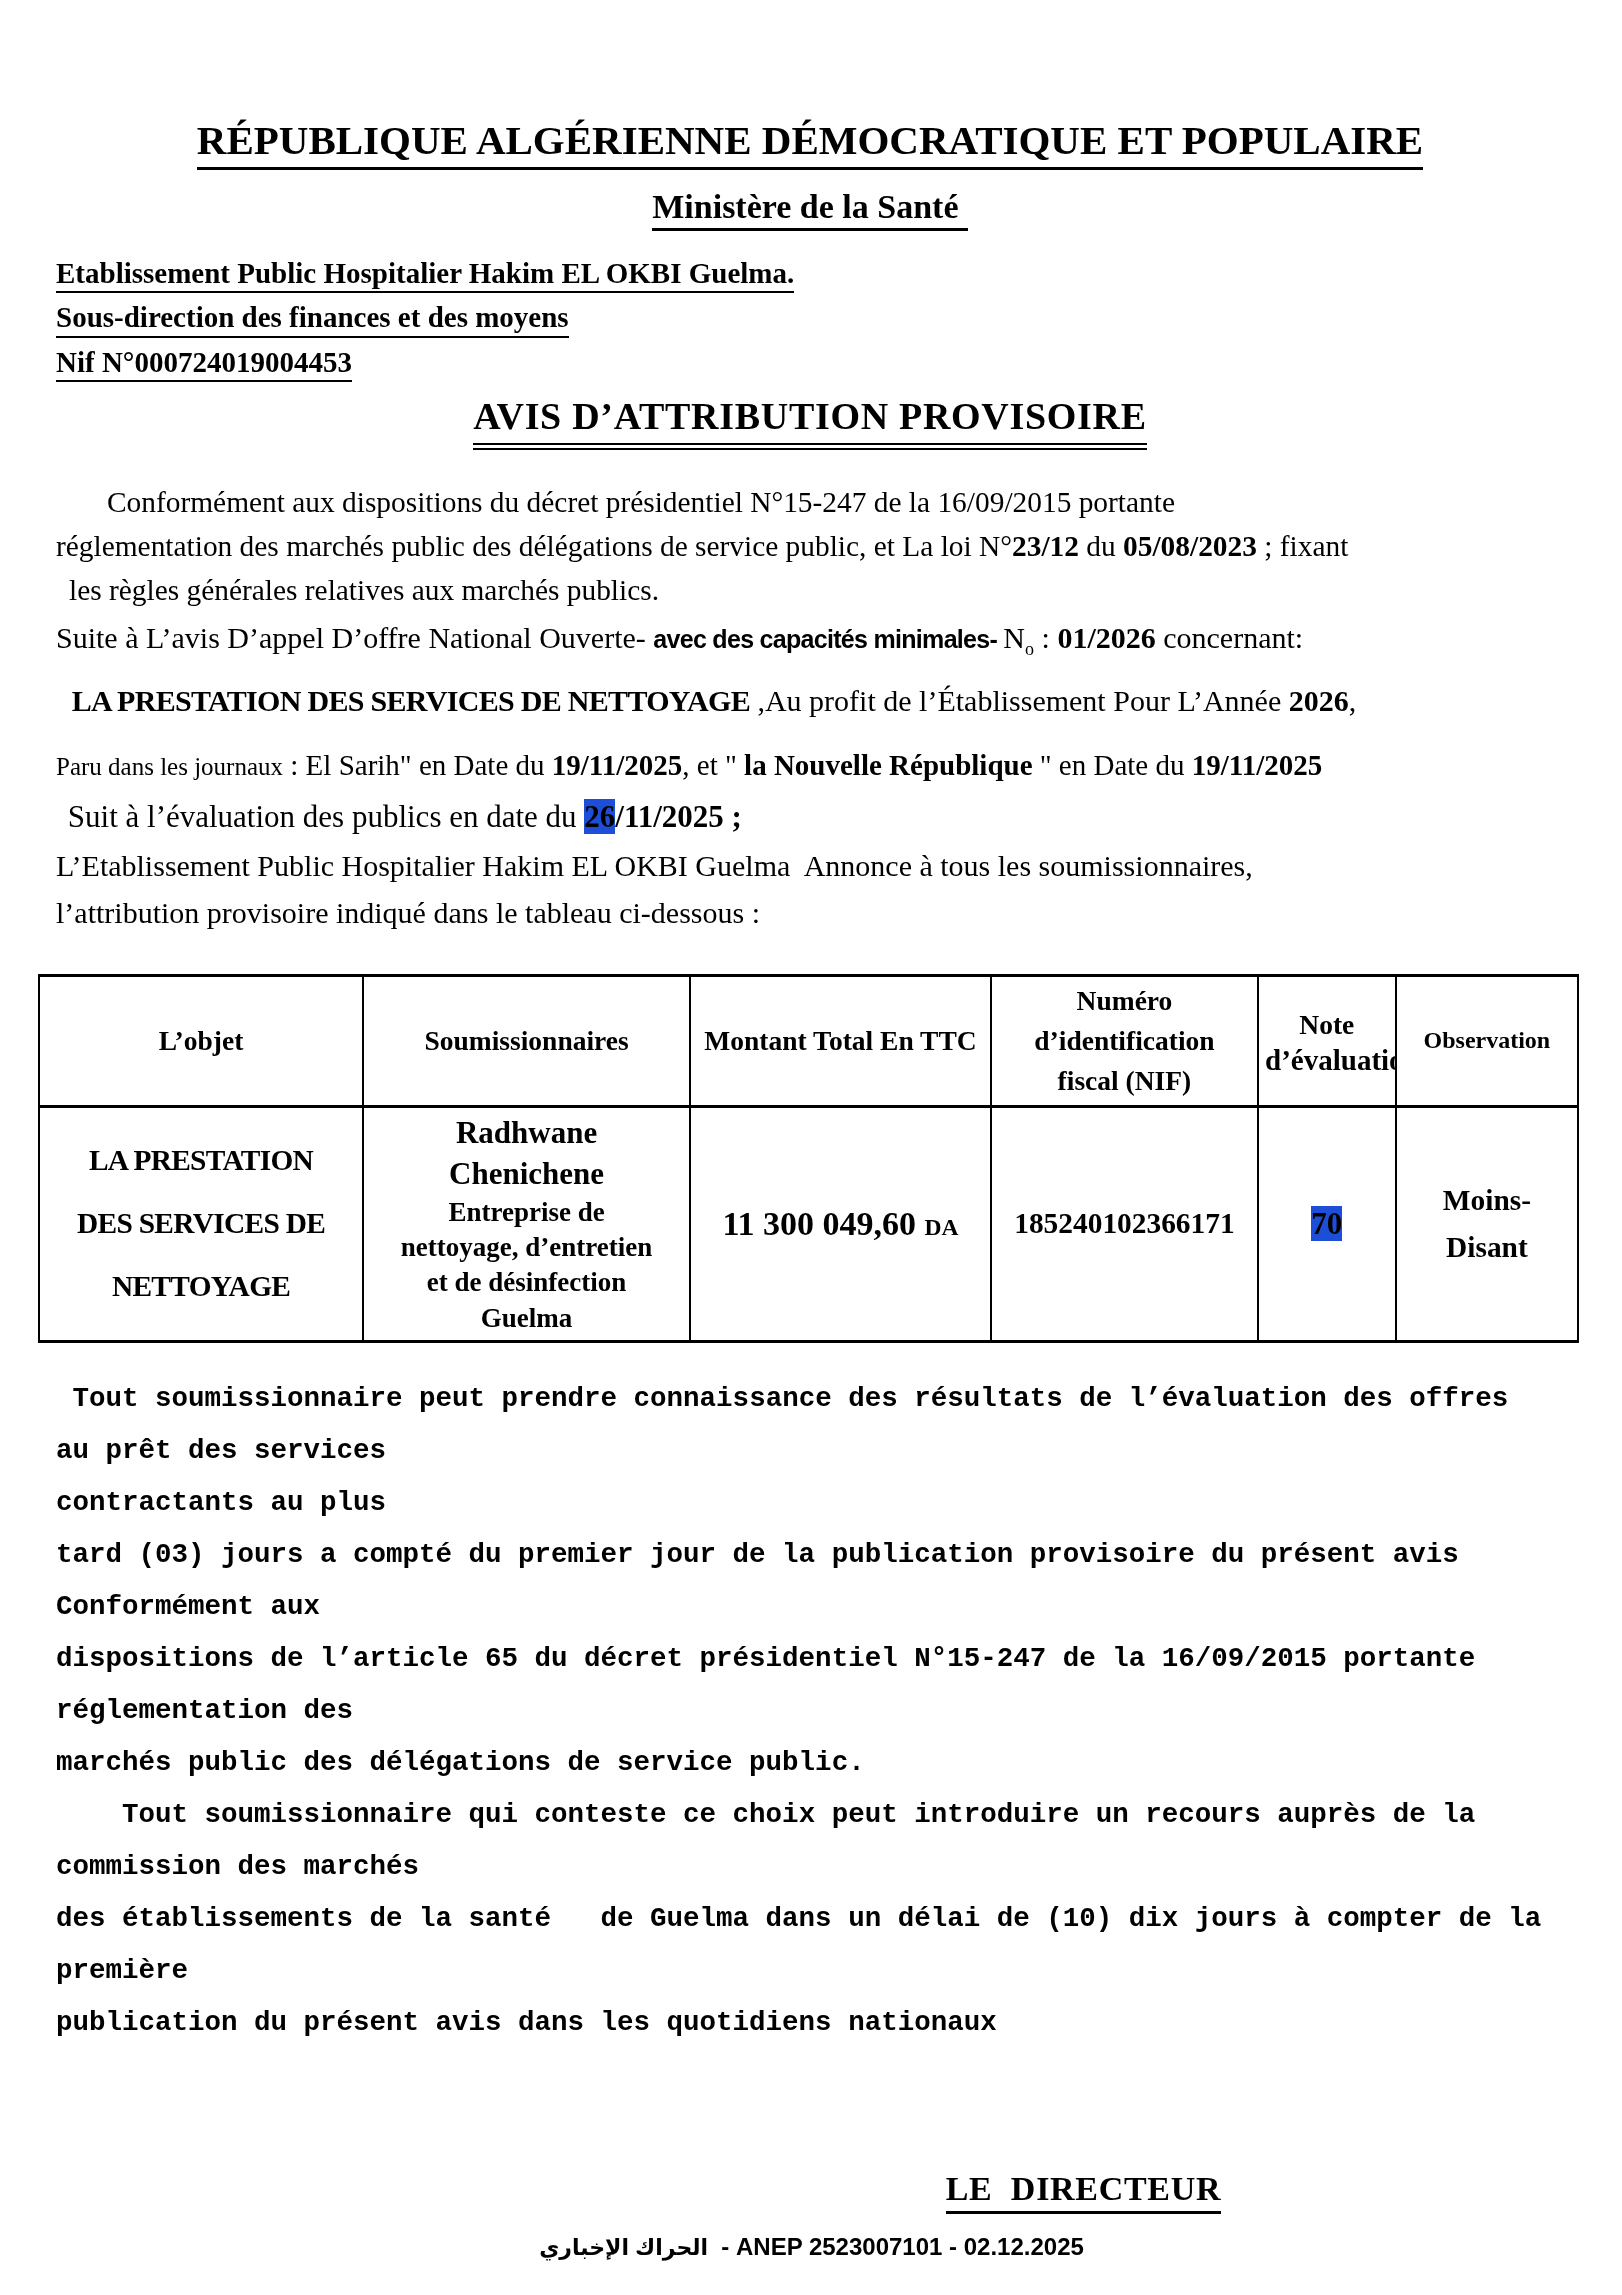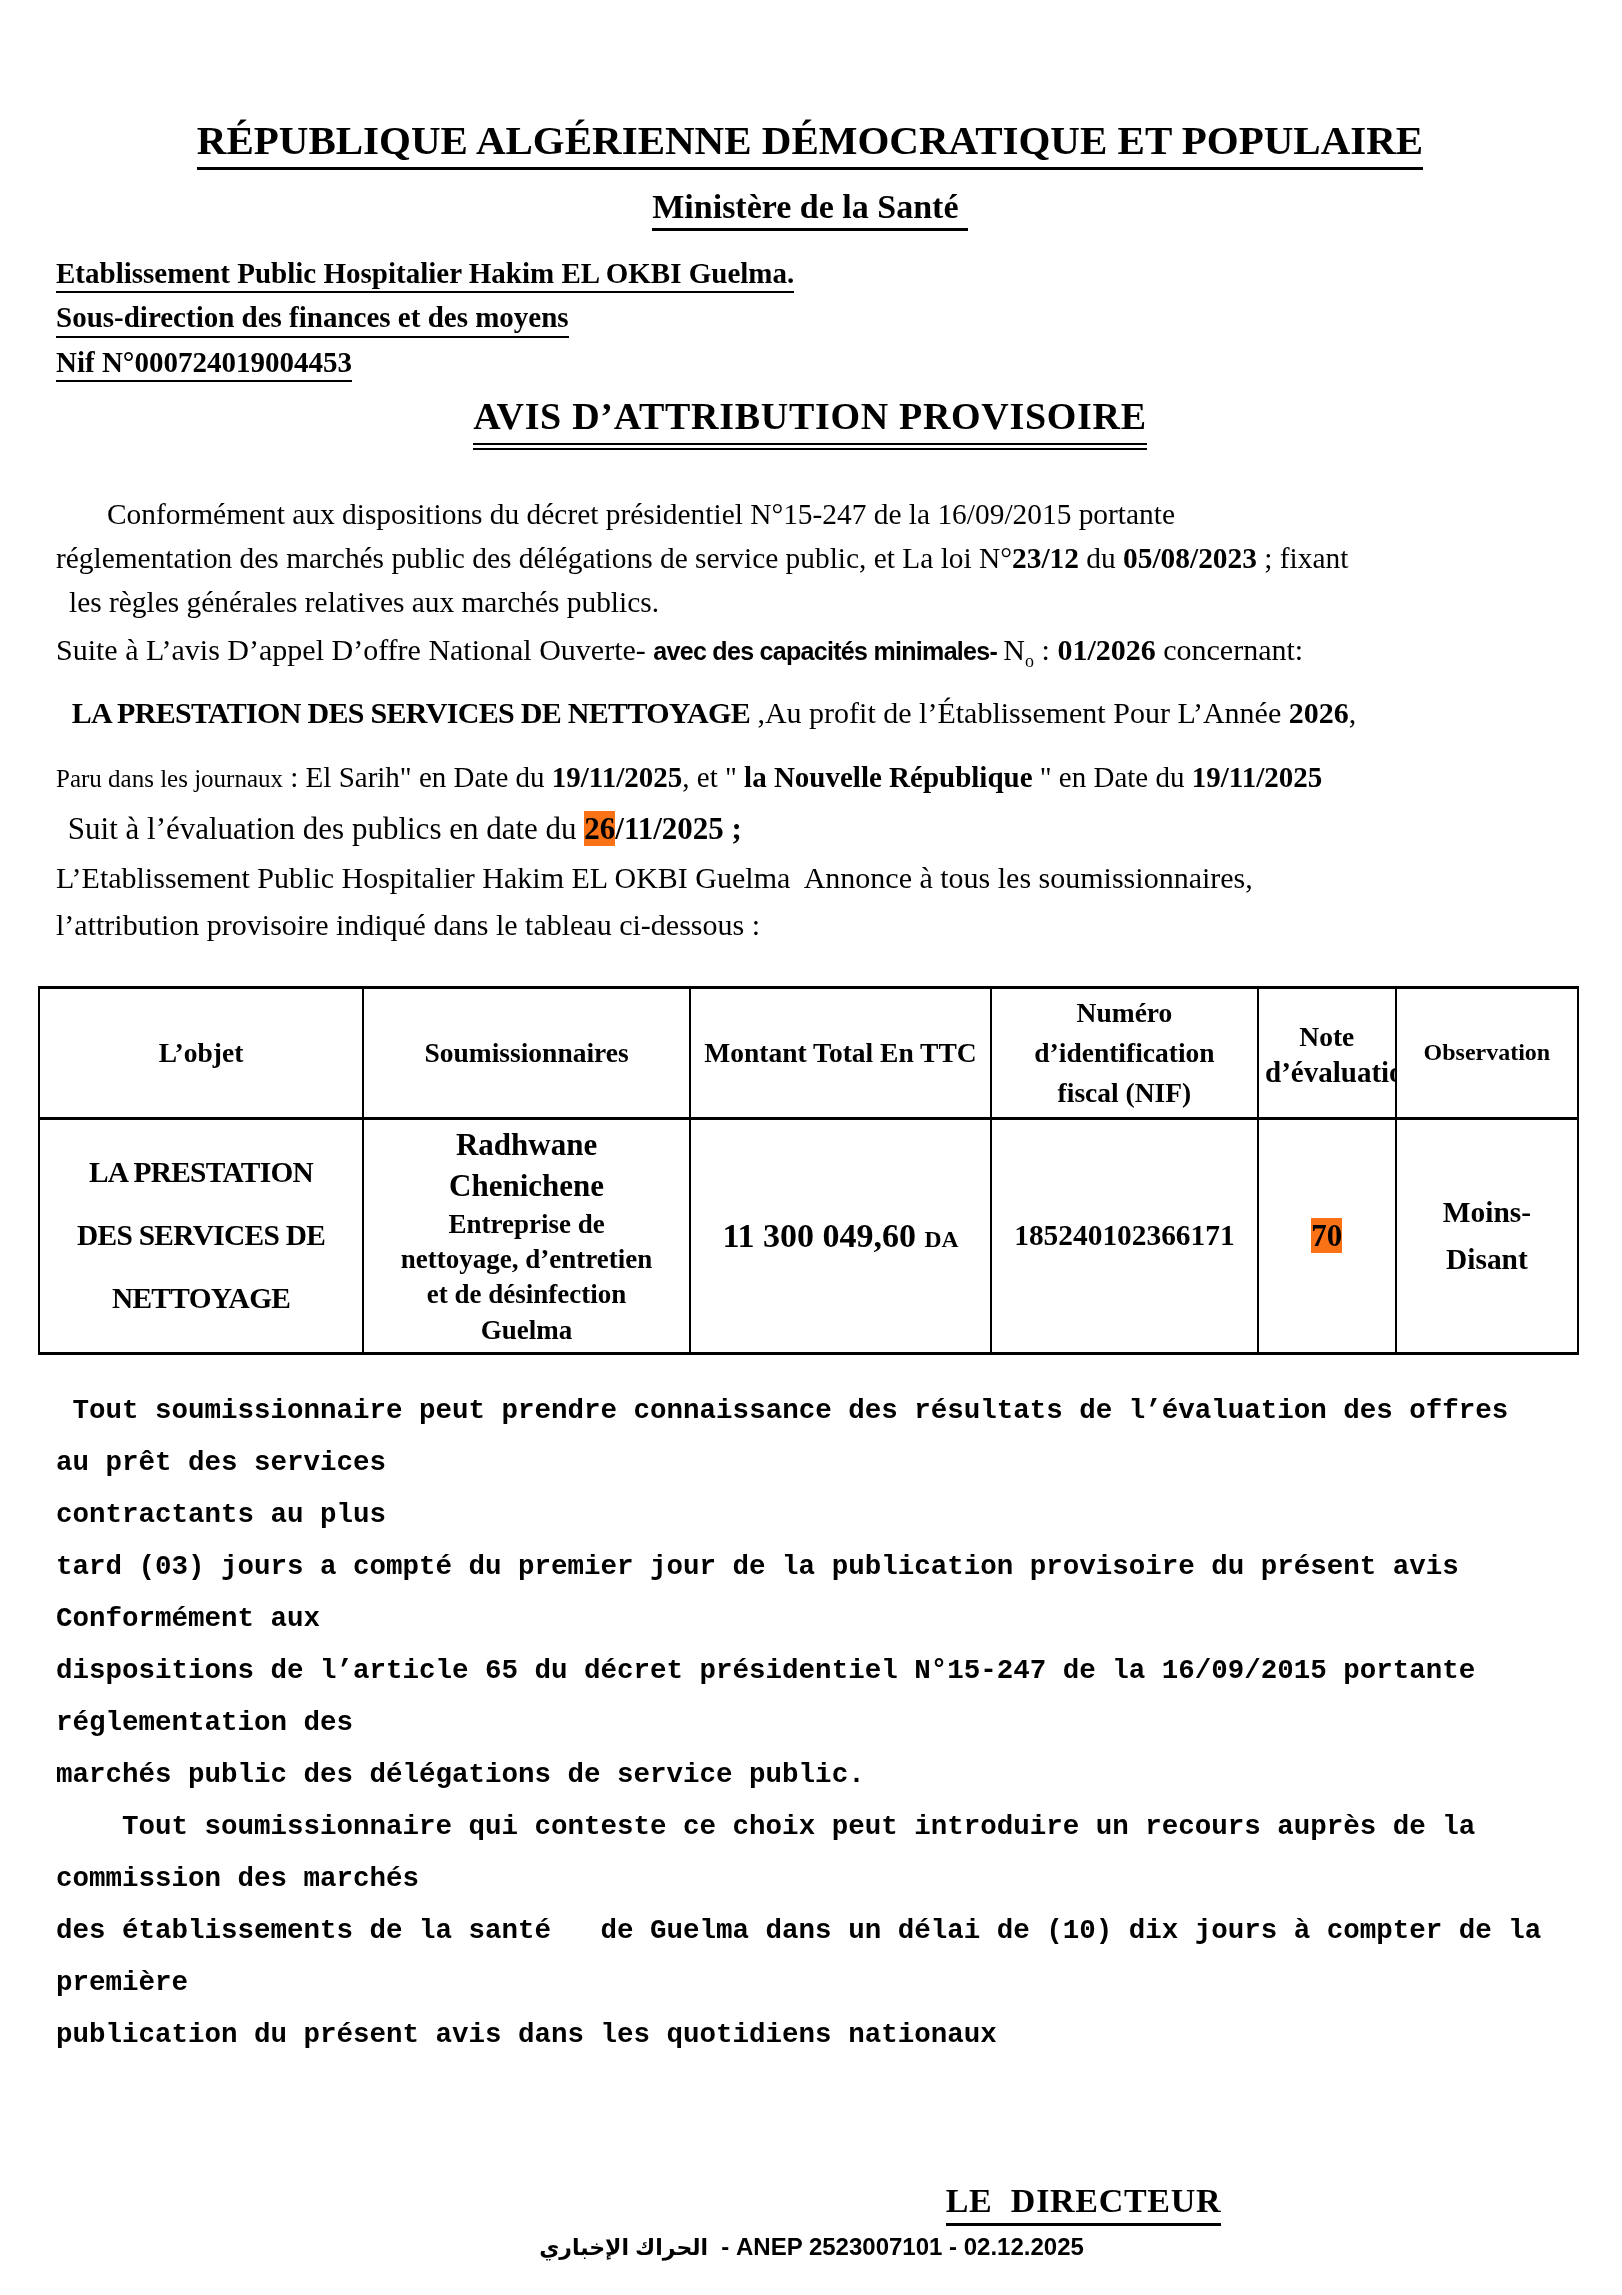--- a/index.html
+++ b/index.html
@@ -32,37 +32,37 @@
   .org-line { font-size: 29px; font-weight: bold; line-height: 1.0; margin-bottom: 10.5px; }
   .org-line .ul { display: inline-block; border-bottom: 2.6px solid #000; padding-bottom: 3.3px; }
 
   .notice-title { font-size: 38px; font-weight: bold; margin-top: 11.8px; }
   .notice-title .ul {
     display: inline-block; border-bottom: 7.2px double #000; padding-bottom: 4.6px;
     letter-spacing: 0.7px;
   }
 
   
-  .intro { margin-top: 42px; font-size: 29.4px; }
+  .intro { margin-top: 30px; font-size: 29.4px; }
   .intro .line { line-height: 44px; white-space: pre-wrap; }
   .indent1 { padding-left: 51px; }
   .indent2 { padding-left: 13px; }
   b.d { font-weight: bold; }
   .sans-bold {
     font-family: "Liberation Sans", sans-serif;
     font-weight: bold; font-size: 25px; letter-spacing: -0.7px;
   }
   .suite-line { font-size: 30px; line-height: 51px; white-space: pre-wrap; }
   .object-line { font-size: 30px; line-height: 51px; white-space: pre-wrap; padding-left: 15.7px; }
   .object-caps { font-weight: bold; letter-spacing: -0.7px; }
   .paru-line { font-size: 29px; line-height: 50px; margin-top: 14.4px; white-space: pre-wrap; }
   .paru-label { font-size: 25px; }
   .eval-line { font-size: 31px; line-height: 50px; white-space: pre-wrap; padding-left: 11.8px; }
   .announce .line { font-size: 30px; line-height: 47px; white-space: pre-wrap; }
-  .hl { background: #f97316; }
+  .hl { background: #1d4ed8; }
   sub.small { font-size: 60%; }
 
   
   table.award {
     border-collapse: collapse;
     width: calc(100% + 33px);
     margin-left: -18.3px;
     margin-top: 38px;
     table-layout: fixed;
   }

